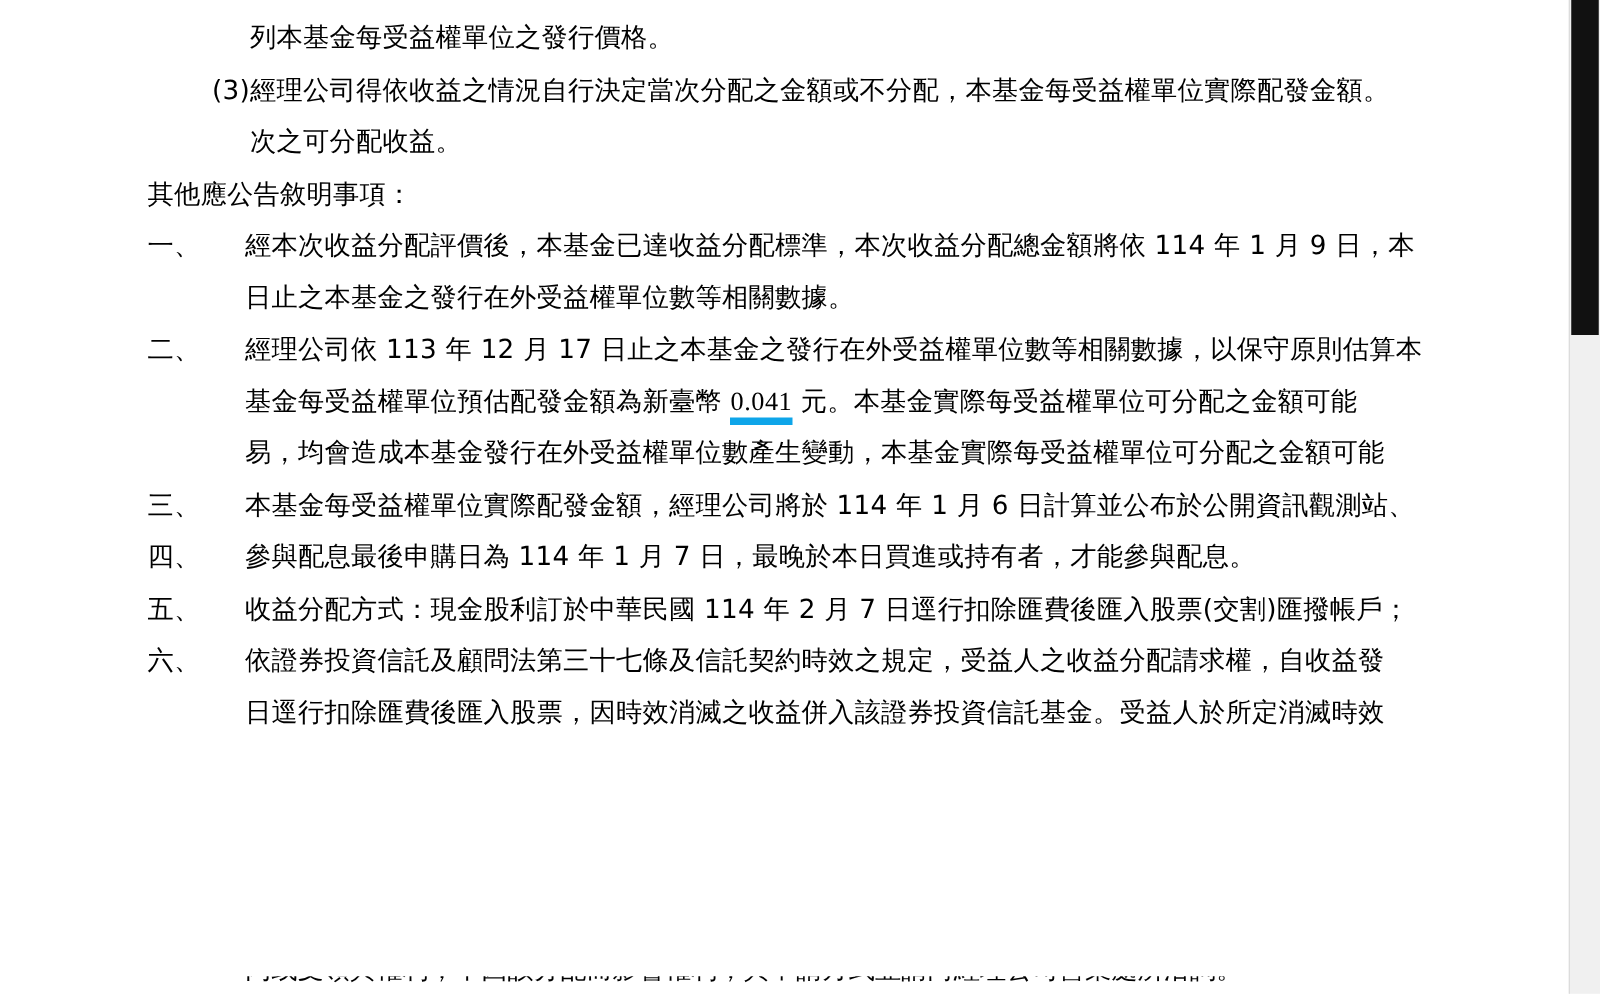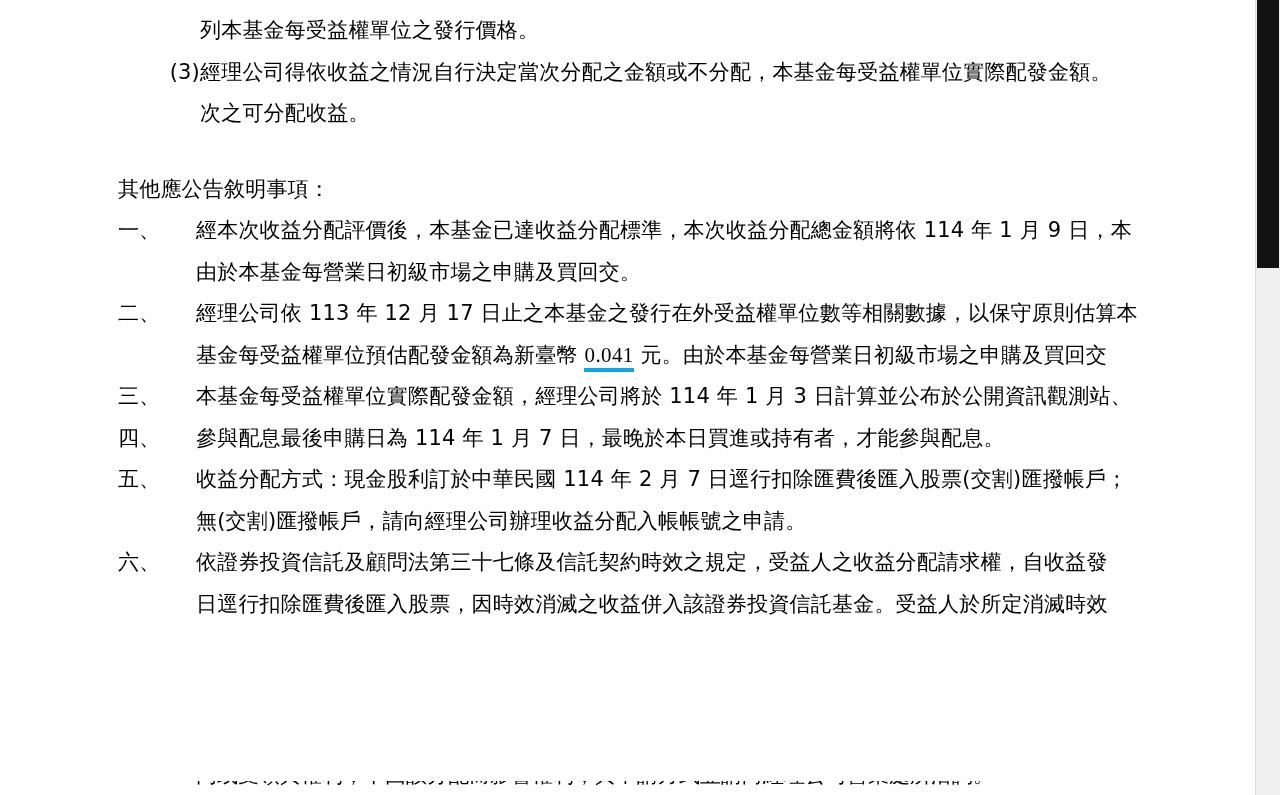--- a/index.html
+++ b/index.html
@@ -73,24 +73,23 @@
   }
   .marker-cn {
     width: 78px;
     text-align: left;
   }
   .text-col {
     flex: 1 1 auto;
   }
   .para-head {
     padding-left: 0px;
-    margin-top: 34px;
   }
   .underline-red {
-    border-bottom: 4px solid #0ea5e9;
+    border-bottom: 6px solid #0ea5e9;
     padding-bottom: 1px;
   }
   .num {
     font-family: "Liberation Serif", "DejaVu Serif", serif;
     letter-spacing: 0.4px;
   }
   .clipped-bottom {
     position: absolute;
     left: 118px;
     right: 40px;
@@ -131,59 +130,59 @@
 
     <div class="para-head">其他應公告敘明事項：</div>
 
     <div class="hang-block">
       <div class="hang-row">
         <div class="marker marker-cn">一、</div>
         <div class="text-col">經本次收益分配評價後，本基金已達收益分配標準，本次收益分配總金額將依 114 年 1 月 9 日，本</div>
       </div>
       <div class="hang-row">
         <div class="marker marker-cn"></div>
-        <div class="text-col">由於本基金每營業日初級市場之申購及買回交。</div>
+        <div class="text-col">日止之本基金之發行在外受益權單位數等相關數據。</div>
       </div>
     </div>
 
     <div class="hang-block">
       <div class="hang-row">
         <div class="marker marker-cn">二、</div>
         <div class="text-col">經理公司依 113 年 12 月 17 日止之本基金之發行在外受益權單位數等相關數據，以保守原則估算本</div>
       </div>
       <div class="hang-row">
         <div class="marker marker-cn"></div>
         <div class="text-col">
-          <span>基金每受益權單位預估配發金額為新臺幣 </span><span class="underline-red num">0.041</span><span> 元。由於本基金每營業日初級市場之申購及買回交</span>
+          <span>基金每受益權單位預估配發金額為新臺幣 </span><span class="underline-red num">0.041</span><span> 元。本基金實際每受益權單位可分配之金額可能</span>
         </div>
       </div>
+      <div class="hang-row">
+        <div class="marker marker-cn"></div>
+        <div class="text-col">易，均會造成本基金發行在外受益權單位數產生變動，本基金實際每受益權單位可分配之金額可能</div>
+      </div>
     </div>
 
     <div class="hang-block">
       <div class="hang-row">
         <div class="marker marker-cn">三、</div>
-        <div class="text-col">本基金每受益權單位實際配發金額，經理公司將於 114 年 1 月 3 日計算並公布於公開資訊觀測站、</div>
+        <div class="text-col">本基金每受益權單位實際配發金額，經理公司將於 114 年 1 月 6 日計算並公布於公開資訊觀測站、</div>
       </div>
     </div>
 
     <div class="hang-block">
       <div class="hang-row">
         <div class="marker marker-cn">四、</div>
         <div class="text-col">參與配息最後申購日為 114 年 1 月 7 日，最晚於本日買進或持有者，才能參與配息。</div>
       </div>
     </div>
 
     <div class="hang-block">
       <div class="hang-row">
         <div class="marker marker-cn">五、</div>
         <div class="text-col">收益分配方式：現金股利訂於中華民國 114 年 2 月 7 日逕行扣除匯費後匯入股票(交割)匯撥帳戶；</div>
-      </div>
-      <div class="hang-row">
-        <div class="marker marker-cn"></div>
-        <div class="text-col">無(交割)匯撥帳戶，請向經理公司辦理收益分配入帳帳號之申請。</div>
       </div>
     </div>
 
     <div class="hang-block">
       <div class="hang-row">
         <div class="marker marker-cn">六、</div>
         <div class="text-col">依證券投資信託及顧問法第三十七條及信託契約時效之規定，受益人之收益分配請求權，自收益發</div>
       </div>
       <div class="hang-row">
         <div class="marker marker-cn"></div>

